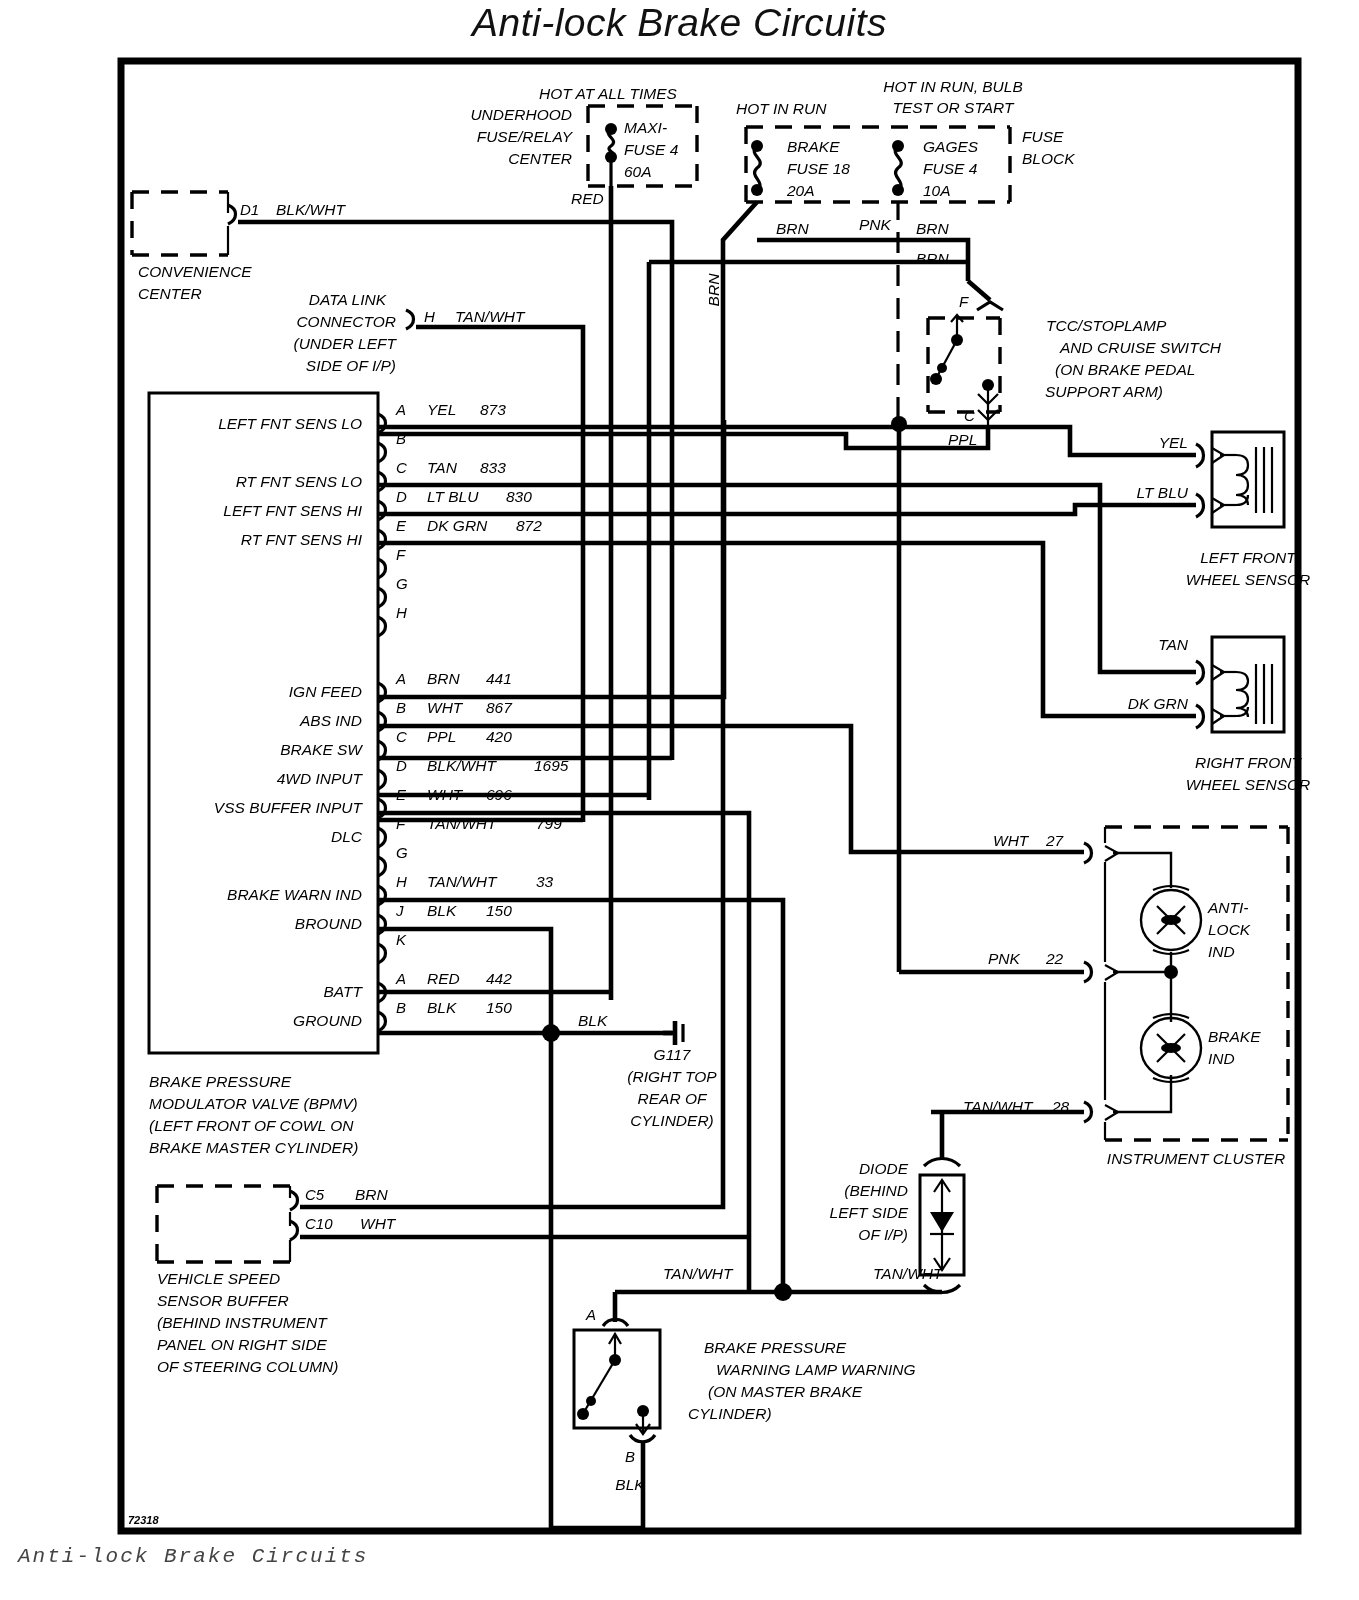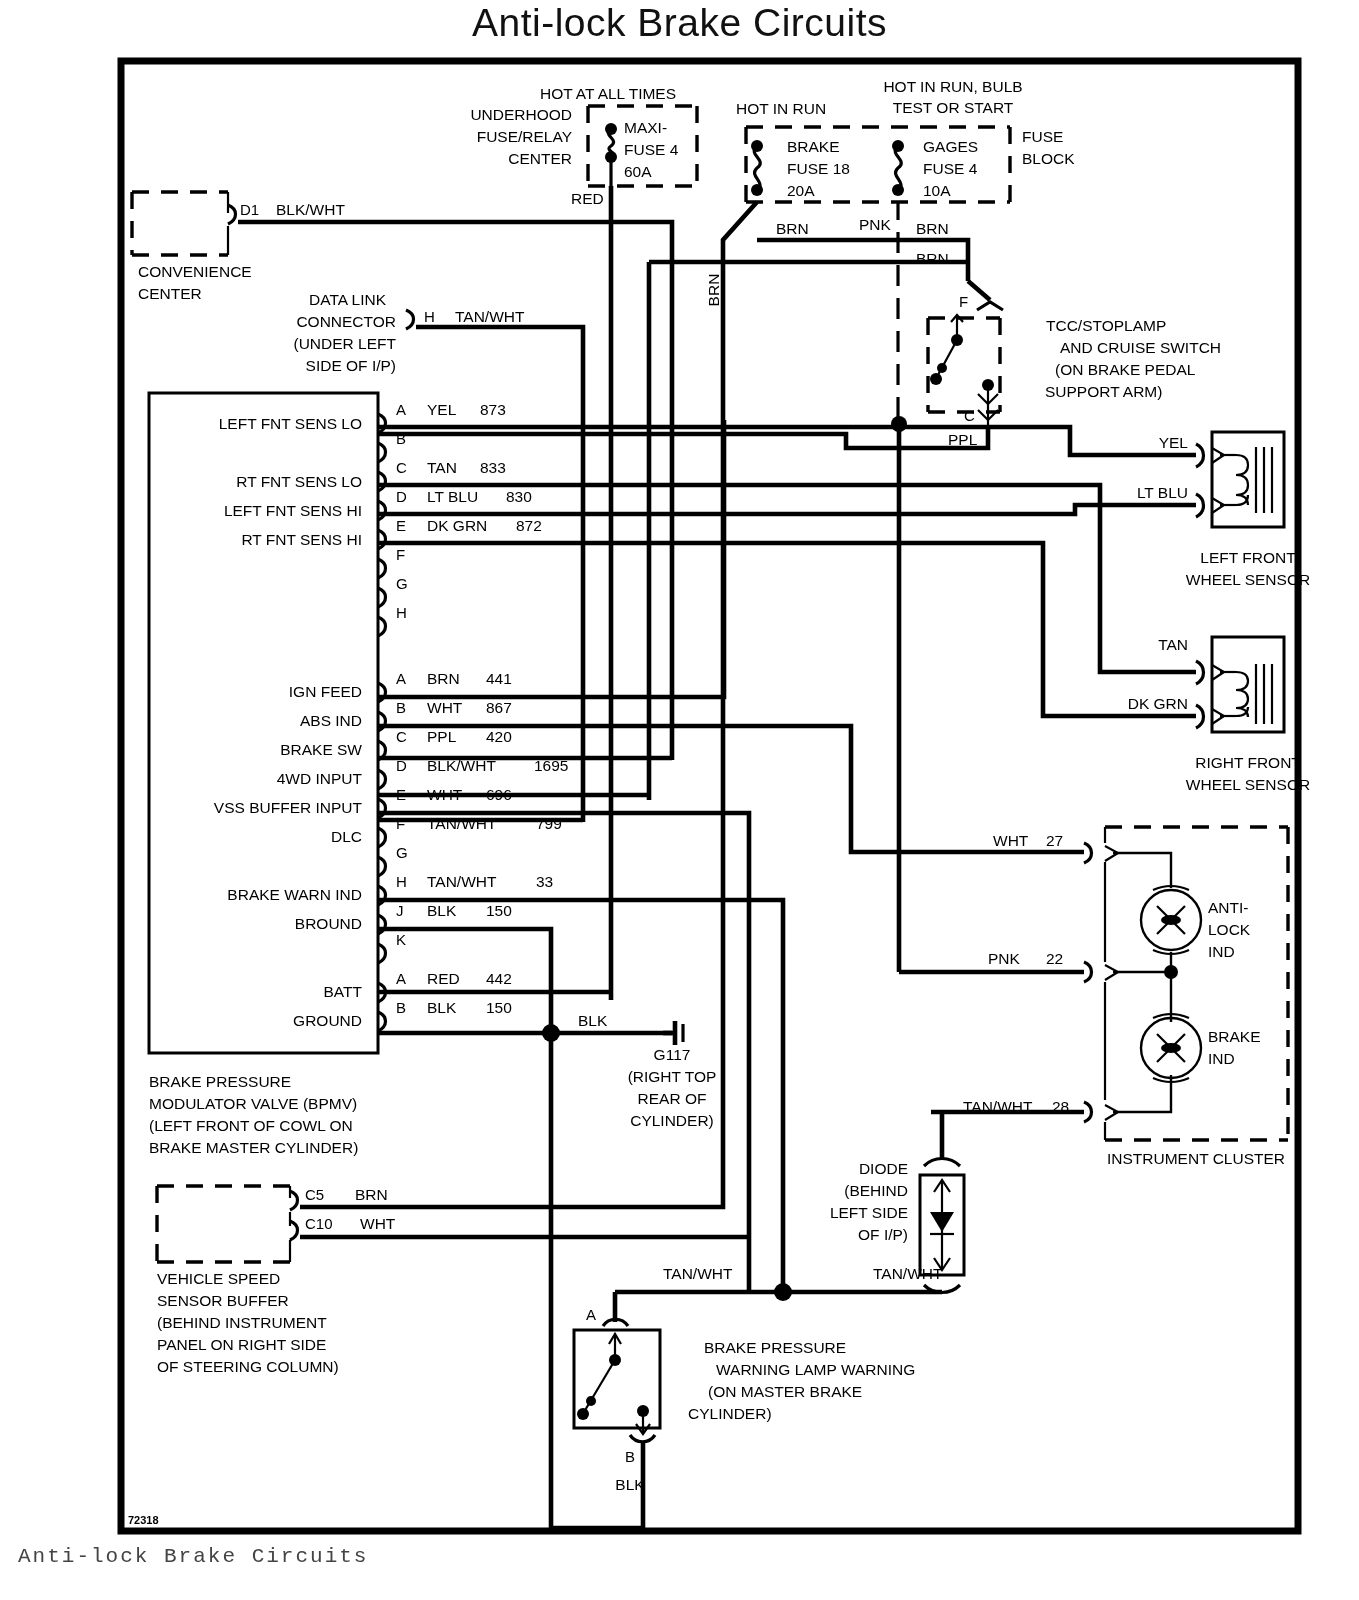--- a/index.html
+++ b/index.html
@@ -1,17 +1,17 @@
 <!DOCTYPE html>
 <html><head>
 <meta charset="utf-8">
 <style>
   html,body{margin:0;padding:0;background:#ffffff;}
   body{width:1359px;height:1600px;font-family:"Liberation Sans",sans-serif;overflow:hidden;}
-  #page{position:relative;width:1251px;height:1600px;}
+  #page{position:relative;width:1251px;height:1600px;font-style:italic;}
   .title{
     position:absolute;top:0;left:0;width:1359px;height:46px;
     text-align:center;font-size:39px;line-height:46px;color:#111;
     font-family:"Liberation Sans",sans-serif;font-weight:400;letter-spacing:.5px;
   }
   .caption{
     position:absolute;left:18px;top:1545px;font-size:21px;color:#444;
     font-family:"Liberation Mono",monospace;letter-spacing:2px;
   }
   svg{position:absolute;left:0;top:0;}

